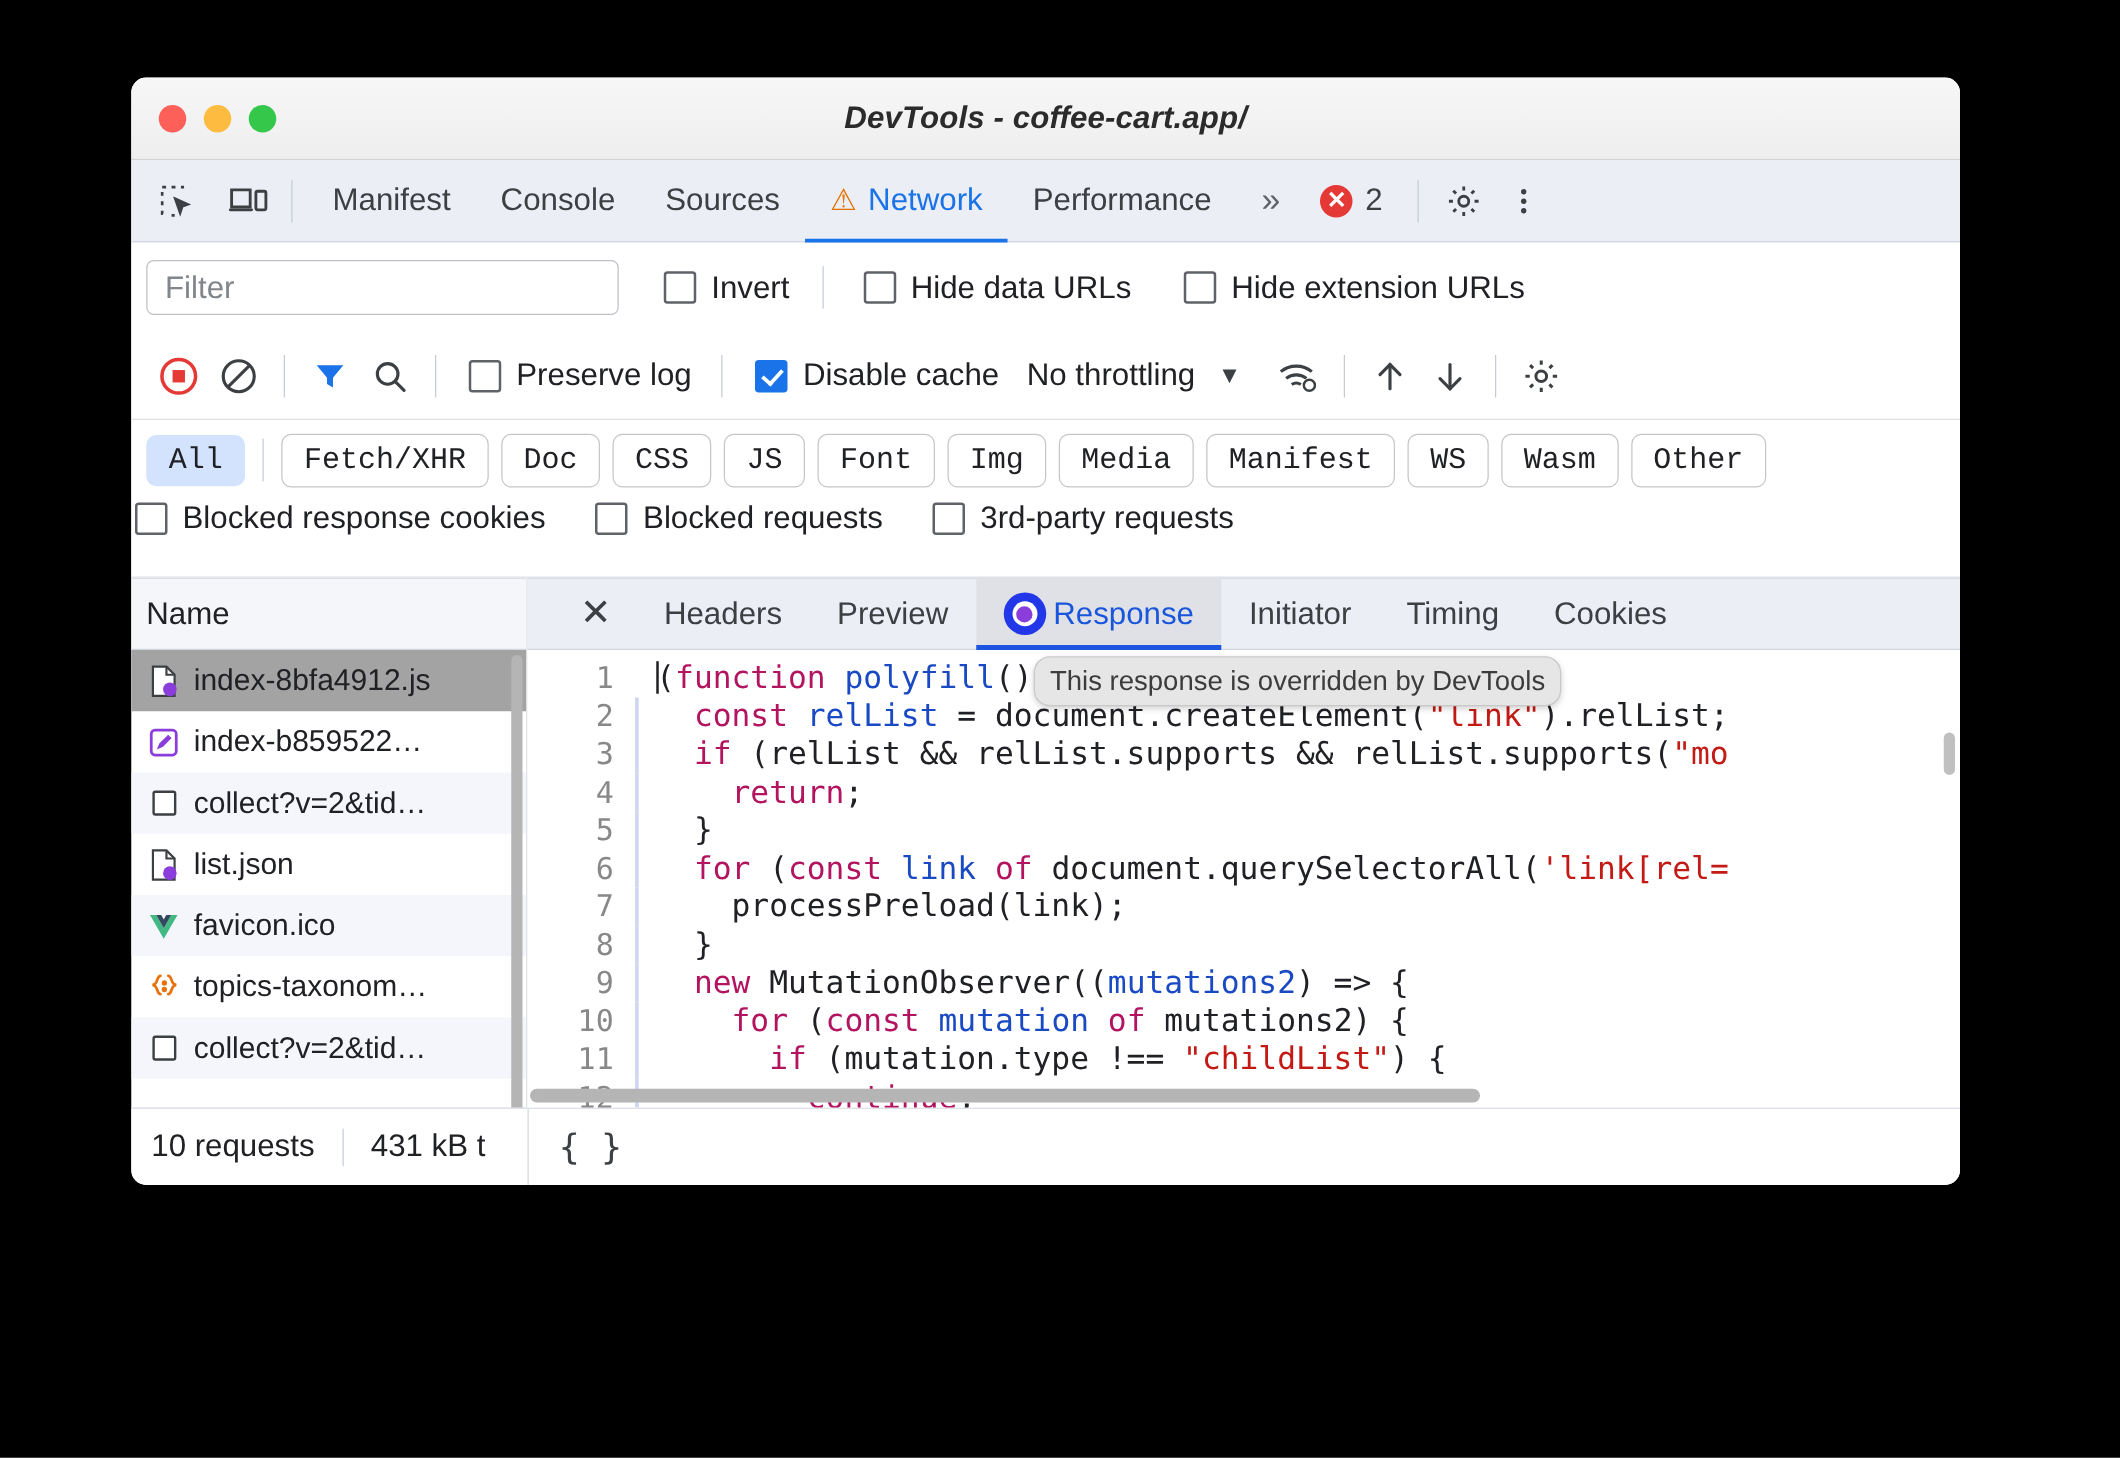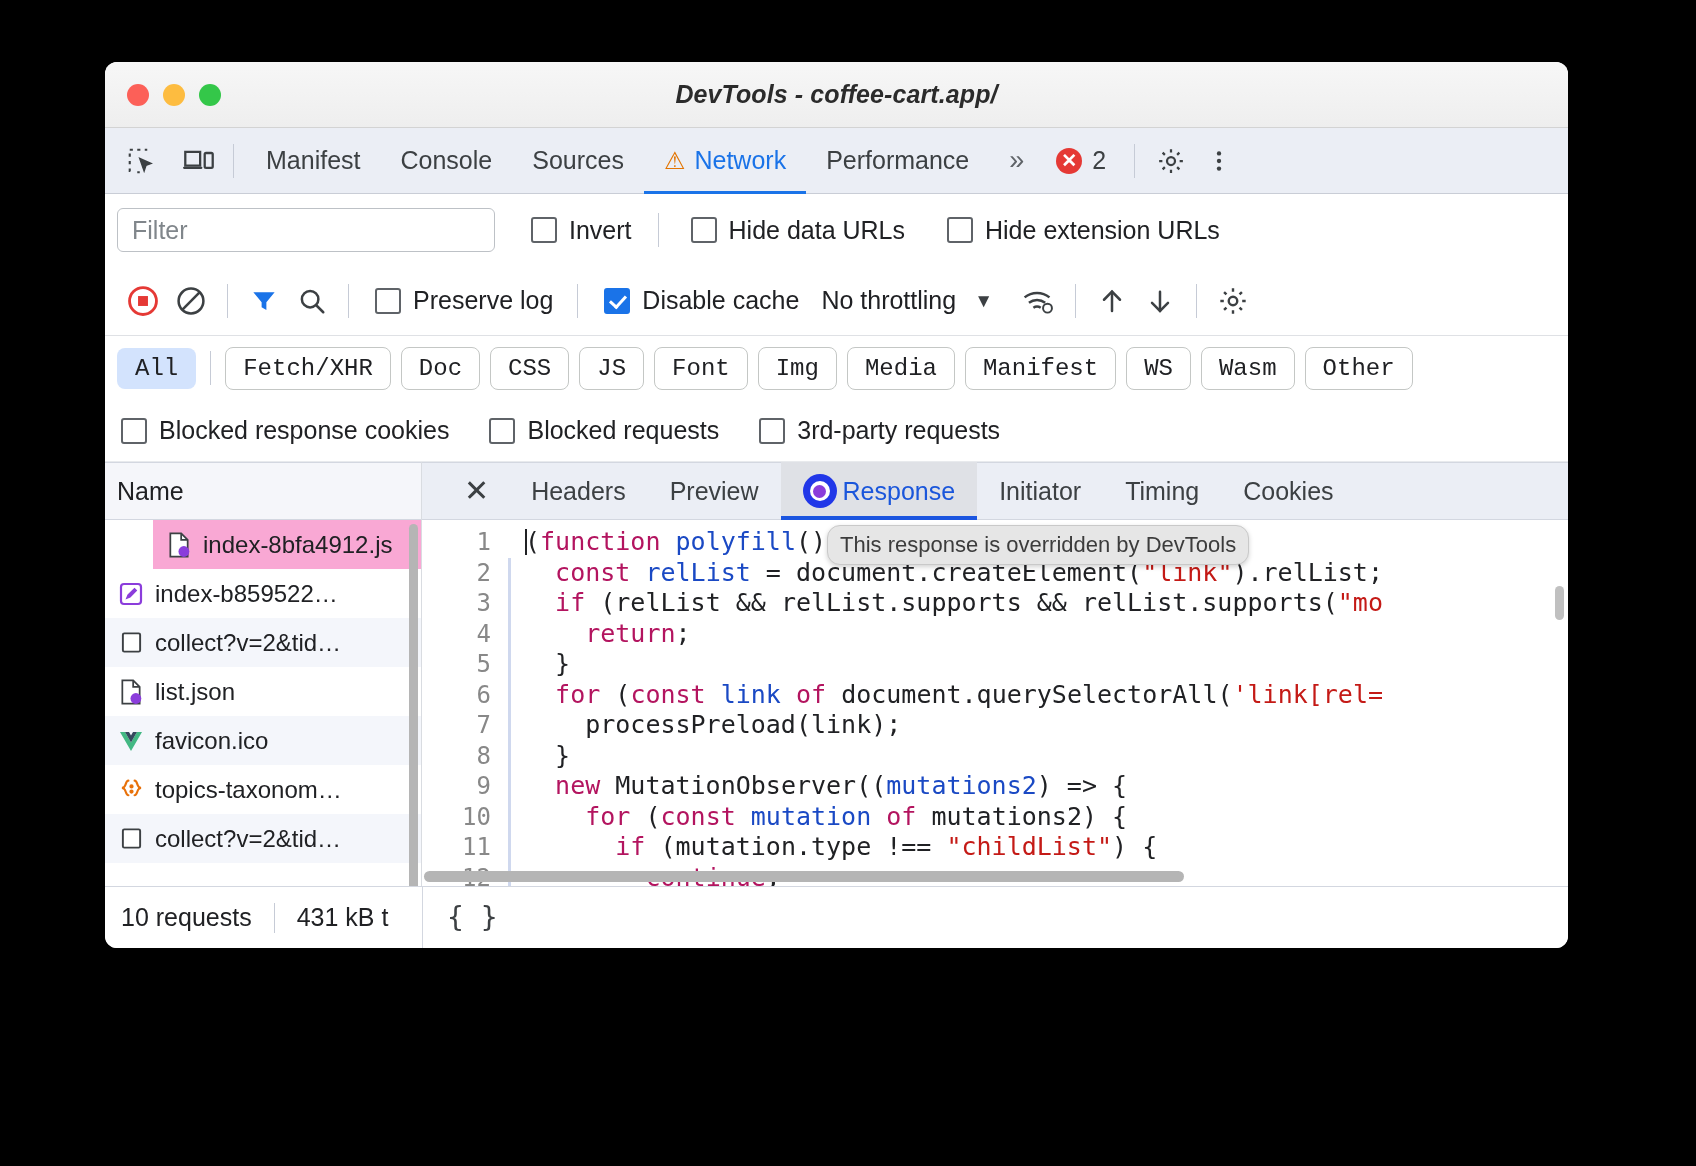--- a/index.html
+++ b/index.html
@@ -142,22 +142,22 @@
     font-size: 24px; color: #202124;
     padding: 7px 17px; border-radius: 8px;
     border: 1px solid #c4c7c5; background: #fff;
     white-space: nowrap;
   }
   .chip.all { border: none; background: #d3e3fd; padding: 7px 18px; }
 
   
   #blockedbar {
     height: 62px; background: #fff;
-    display: flex; align-items: center;
-    padding: 0 16px; gap: 40px; flex: 0 0 auto;
+    display: flex; align-items: flex-start;
+    padding: 0 3px; gap: 40px; flex: 0 0 auto;
     border-bottom: 1px solid #e8eaed;
   }
 
   
   #split { flex: 1 1 auto; display: flex; min-height: 0; }
 
   
   #reqlist {
     width: 317px; flex: 0 0 317px;
     display: flex; flex-direction: column;
@@ -175,21 +175,21 @@
   }
   #rows { flex: 1 1 auto; overflow: hidden; position: relative; }
   .row {
     height: 49px;
     display: flex; align-items: center; gap: 11px;
     padding-left: 13px;
     font-size: 24px; color: #202124;
     white-space: nowrap;
   }
   .row.alt { background: #f4f6fb; }
-  .row.sel { background: #f9a8d4; margin-left: 48px; }
+  .row.sel { background: #a3a3a3; }
   .ricon { width: 26px; height: 26px; flex: 0 0 26px; display:flex; align-items:center; justify-content:center; }
   .rname { overflow: hidden; text-overflow: ellipsis; }
   #list-scroll {
     position: absolute; right: 3px; top: 4px;
     width: 9px; height: 395px;
     background: #b5b5b5; border-radius: 5px;
   }
 
   
   #detail { flex: 1 1 auto; display: flex; flex-direction: column; min-width: 0; position: relative; }

